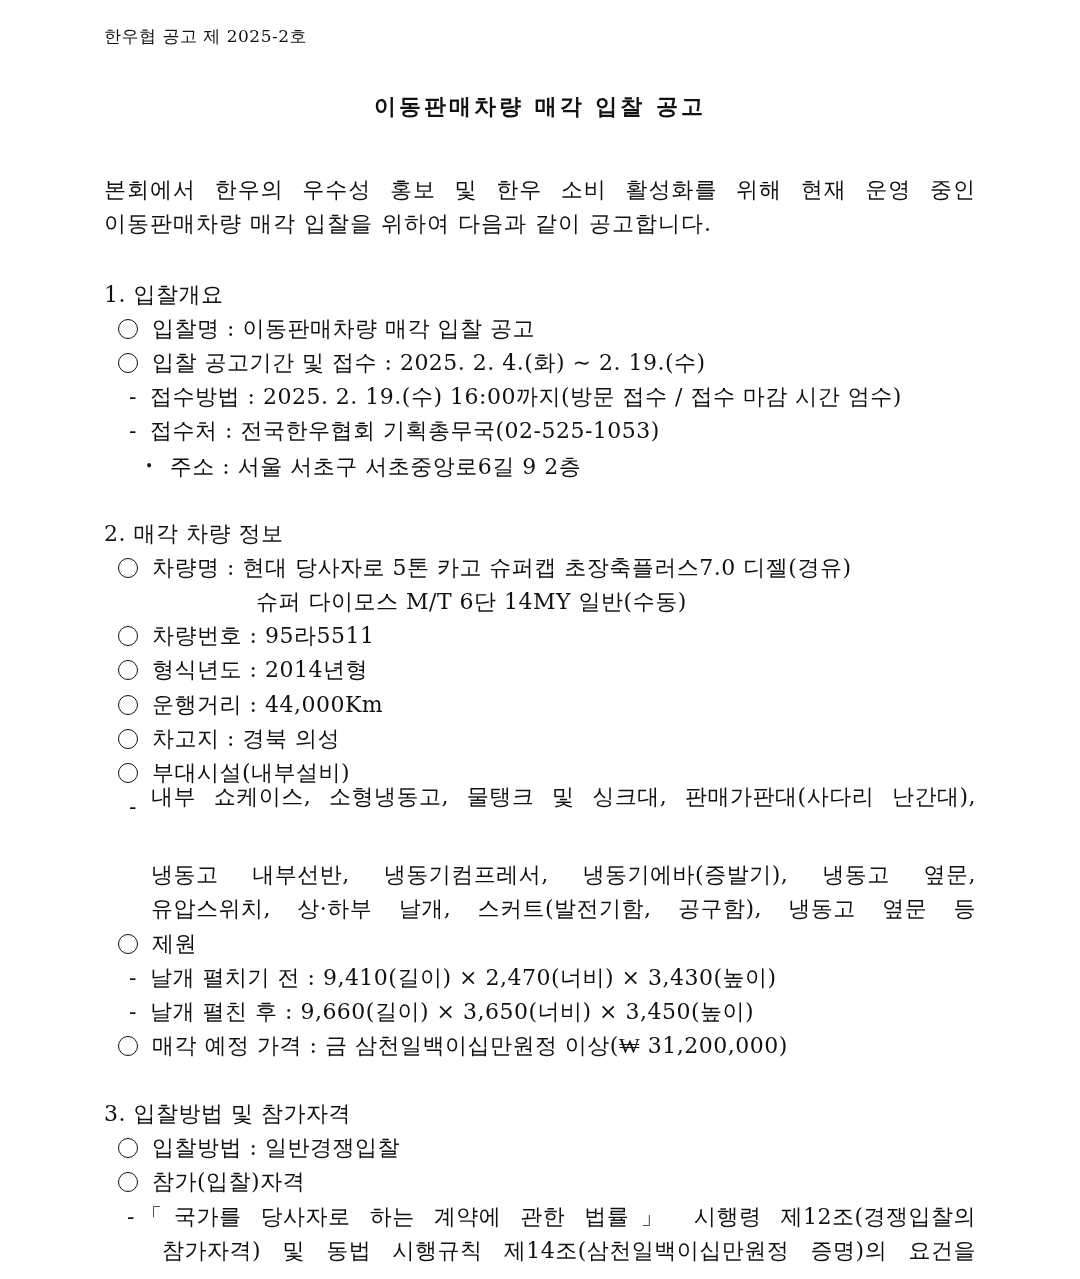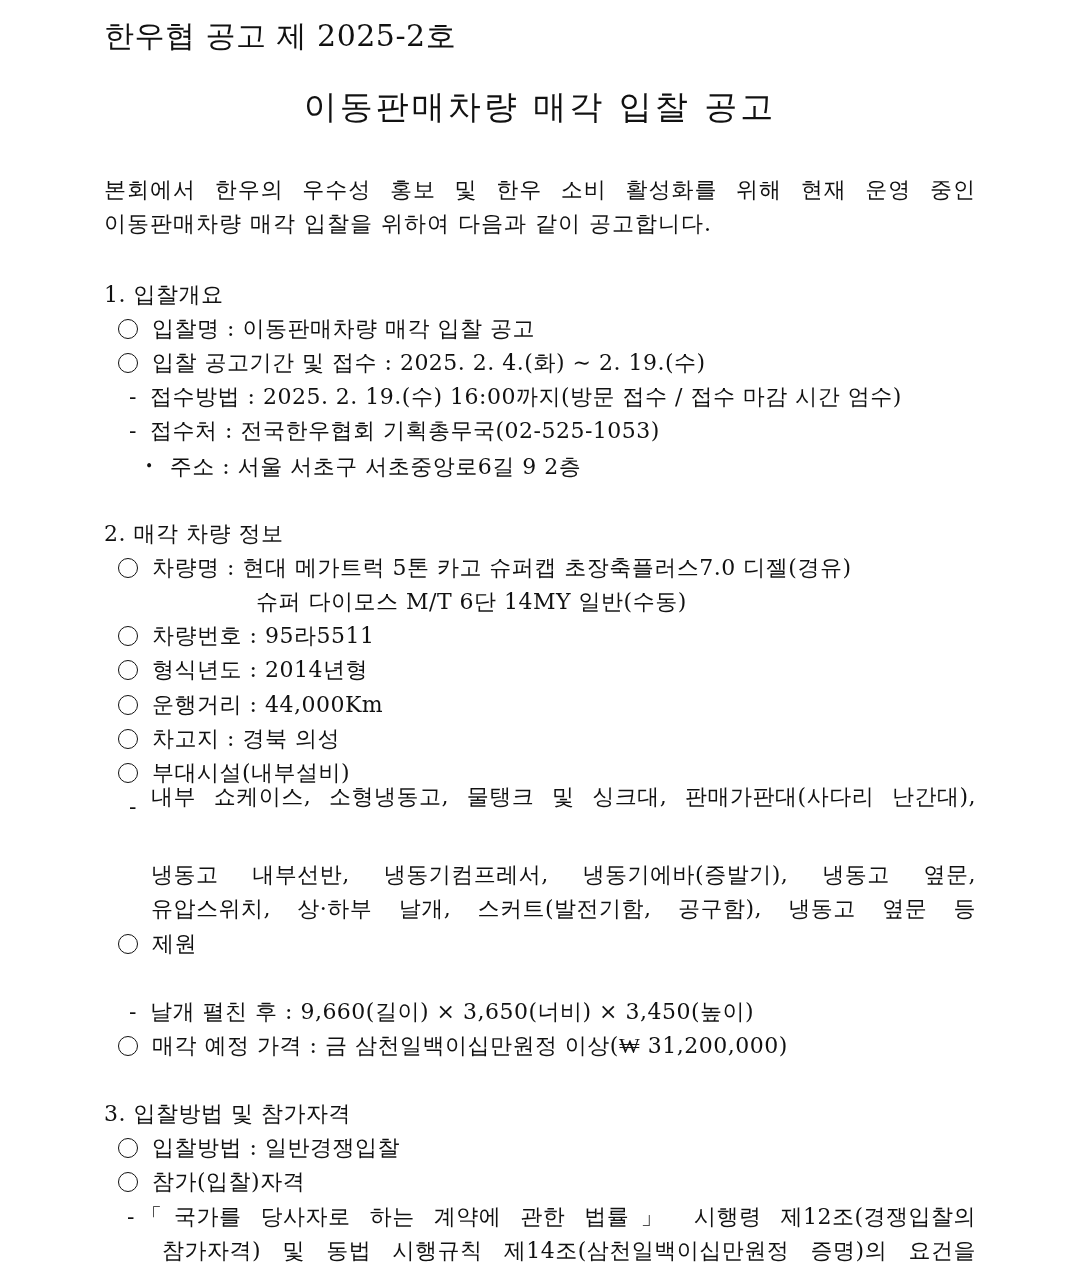--- a/index.html
+++ b/index.html
@@ -23,30 +23,30 @@
     }
     .line {
       position: absolute;
       white-space: nowrap;
       font-size: 22px;
       line-height: 30px;
       letter-spacing: 0.5px;
     }
     .doc-no {
       left: 104px; top: 21px;
-      font-size: 30px;
+      font-size: 17px;
     }
     .title {
       left: 0; width: 1080px; top: 86px;
       text-align: center;
-      font-size: 33px;
+      font-size: 22px;
       line-height: 42px;
       letter-spacing: 3px;
       font-family: "DejaVu Sans", "Liberation Sans", sans-serif;
-      font-weight: normal;
+      font-weight: bold;
     }
     .intro {
       left: 104px;
       width: 872px;
       text-align: justify;
       text-align-last: justify;
       letter-spacing: 1px;
     }
     .intro.last { text-align-last: left; }
     .section-head { left: 104px; }
@@ -94,21 +94,21 @@
   <div class="line dash-item" style="top:416px;">
     <span class="dash">-</span><span>접수처 : 전국한우협회 기획총무국(02-525-1053)</span>
   </div>
   <div class="line dot-item" style="top:451px;">
     <span class="dot">•</span><span>주소 : 서울 서초구 서초중앙로6길 9 2층</span>
   </div>
 
   <div class="line section-head" style="top:519px;">2. 매각 차량 정보</div>
 
   <div class="line circle-item" style="top:553px;">
-    <span class="circle"></span><span>차량명 : 현대 메가트럭 5톤 카고 슈퍼캡 초장축플러스7.0 디젤(경유)</span>
+    <span class="circle"></span><span>차량명 : 현대 당사자로 5톤 카고 슈퍼캡 초장축플러스7.0 디젤(경유)</span>
   </div>
   <div class="line circle-cont" style="top:587px;">슈퍼 다이모스 M/T 6단 14MY 일반(수동)</div>
 
   <div class="line circle-item" style="top:621px;">
     <span class="circle"></span><span>차량번호 : 95라5511</span>
   </div>
   <div class="line circle-item" style="top:655px;">
     <span class="circle"></span><span>형식년도 : 2014년형</span>
   </div>
   <div class="line circle-item" style="top:690px;">
@@ -124,20 +124,23 @@
   <div class="line dash-item" style="top:792px;">
     <span class="dash">-</span>
   </div>
   <div class="line dash-cont" style="top:782px;">내부 쇼케이스, 소형냉동고, 물탱크 및 싱크대, 판매가판대(사다리 난간대),</div>
   <div class="line dash-cont" style="top:860px;">냉동고 내부선반, 냉동기컴프레서, 냉동기에바(증발기), 냉동고 옆문,</div>
   <div class="line dash-cont last" style="top:894px;">유압스위치, 상·하부 날개, 스커트(발전기함, 공구함), 냉동고 옆문 등</div>
 
   <div class="line circle-item" style="top:929px;">
     <span class="circle"></span><span>제원</span>
   </div>
+  <div class="line dash-item" style="top:963px;">
+    <span class="dash">-</span><span>날개 펼치기 전 : 9,410(길이) × 2,470(너비) × 3,430(높이)</span>
+  </div>
   <div class="line dash-item" style="top:997px;">
     <span class="dash">-</span><span>날개 펼친 후 : 9,660(길이) × 3,650(너비) × 3,450(높이)</span>
   </div>
   <div class="line circle-item" style="top:1031px;">
     <span class="circle"></span><span>매각 예정 가격 : 금 삼천일백이십만원정 이상(₩ 31,200,000)</span>
   </div>
 
   <div class="line section-head" style="top:1099px;">3. 입찰방법 및 참가자격</div>
 
   <div class="line circle-item" style="top:1133px;">

